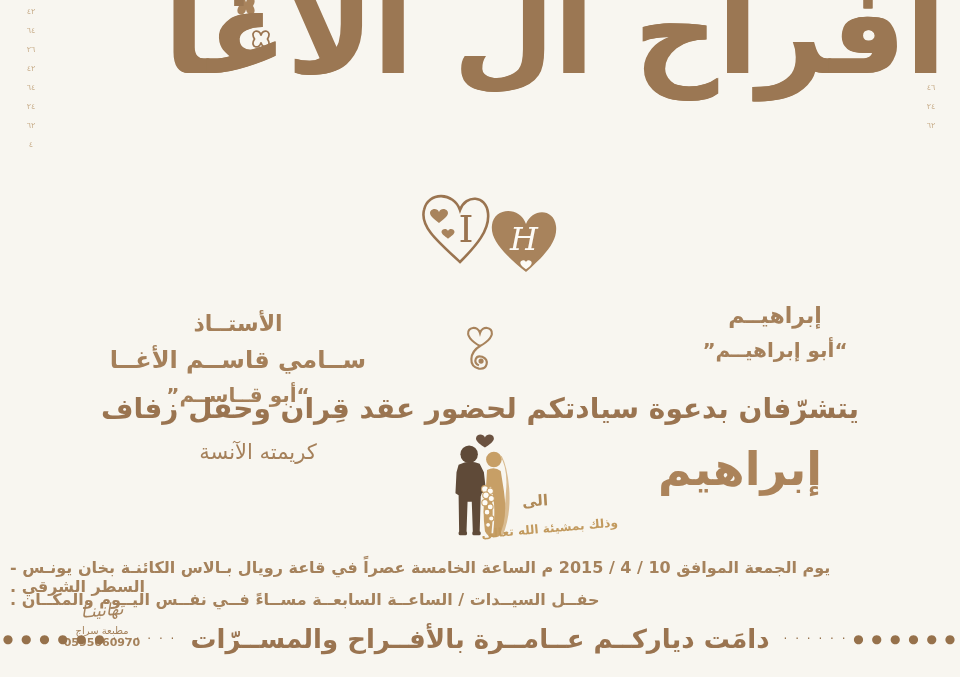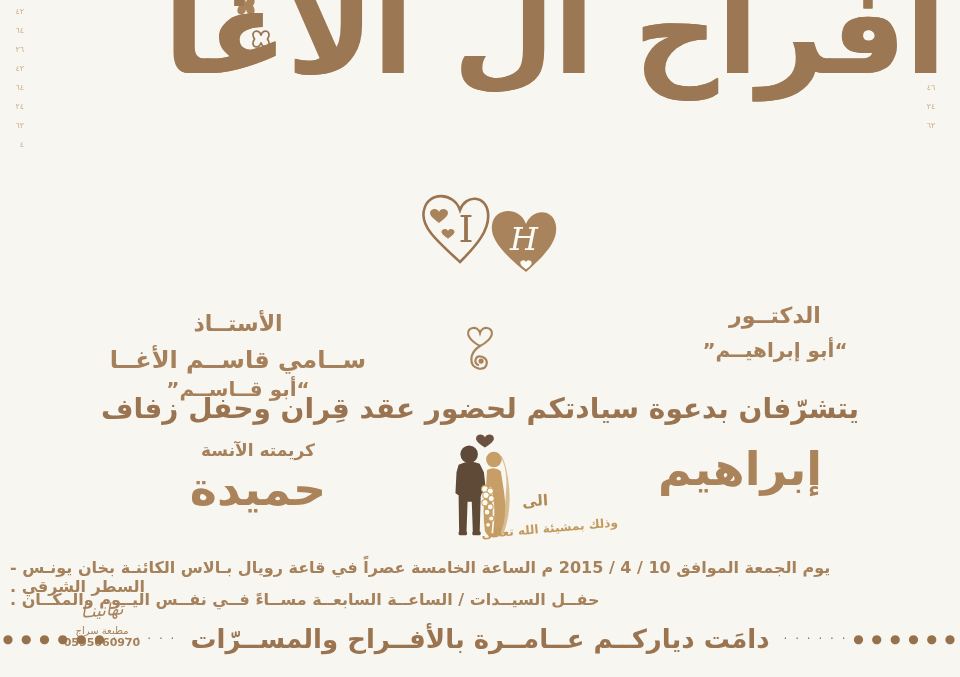--- a/index.html
+++ b/index.html
@@ -9,48 +9,48 @@
     font-family:"DejaVu Sans",sans-serif;
     color:#9a7450;
   }
   .abs{position:absolute;}
 
   
   .reg-marks{
     top:2px;width:18px;font-size:8px;line-height:19px;text-align:center;
     color:#b79467;opacity:.75;white-space:pre-line;letter-spacing:1px;
   }
-  .reg-left{left:6px;text-align:right;}
+  .reg-left{left:22px;}
   .reg-right{right:20px;}
 
   
   .main-title{
     left:205px;top:-40px;width:740px;
     font-size:116px;font-weight:bold;line-height:1.25;
     text-align:center;white-space:nowrap;
     color:#9b7753;text-shadow:1px 0 0 #9b7753;
   }
 
   
   .father-block{width:300px;text-align:center;font-weight:bold;}
   .father-right{right:35px;top:303px;}
   .father-left{left:88px;top:311px;}
   .father-title{font-size:22px;color:#a5805a;margin-bottom:10px;}
-  .father-name{font-size:24px;color:#a5805a;margin-bottom:3px;}
+  .father-name{font-size:24px;color:#a5805a;margin-bottom:9px;}
   .father-kunya{font-size:20px;color:#a5805a;}
 
   .flourish-icon{left:458px;top:318px;}
 
   .invite-line{
     left:0;top:392px;width:960px;text-align:center;
     font-size:28px;font-weight:bold;color:#9a7450;letter-spacing:.5px;
   }
 
   .child-block{text-align:center;}
-  .child-label{font-size:17px;font-weight:bold;color:#a5805a;}
+  .child-label{font-size:21px;font-weight:normal;color:#a5805a;}
   .child-name{font-size:46px;font-weight:bold;color:#ab835a;line-height:1.1;margin-top:4px;}
   .groom-block{right:80px;top:440px;width:280px;}
   .bride-block{left:118px;top:440px;width:280px;}
 
   .couple{left:438px;top:430px;}
   .to-word{left:522px;top:492px;font-size:15px;font-weight:bold;color:#b08a58;transform:rotate(-4deg);}
   .god-willing{
     left:488px;top:521px;width:130px;font-size:12px;font-weight:bold;
     color:#c29a5e;transform:rotate(-5deg);text-align:center;white-space:nowrap;
   }
@@ -105,21 +105,21 @@
   <path d="M62,32 C56,14 30,13 26,32 C22,48 38,62 62,84 C78,68 92,52 90,35 C88,17 68,16 62,32 Z" fill="#f8f6f0" stroke="#9a7450" stroke-width="2.6"></path>
   <path d="M41,34 c-2,-5 -9,-3 -9,1 c0,3.5 5,6.5 9,10 c4,-3.5 9,-6.5 9,-10 c0,-4 -7,-6 -9,-1 Z" fill="#a8835c"></path>
   <path d="M50,53 c-1.5,-3.5 -6.5,-2 -6.5,0.8 c0,2.4 3.5,4.6 6.5,7 c3,-2.4 6.5,-4.6 6.5,-7 c0,-2.8 -5,-4.3 -6.5,-0.8 Z" fill="#a8835c"></path>
   <text x="68" y="64" font-size="38" fill="#9a7450" text-anchor="middle">I</text>
   <path d="M128,46 C122,28 96,29 94,47 C92,62 106,76 128,94 C146,78 160,64 158,48 C156,30 134,30 128,46 Z" fill="#a8835c"></path>
   <text x="126" y="72" font-size="32" font-style="italic" fill="#fdfbf6" text-anchor="middle">H</text>
   <path d="M128,84 c-1.3,-3 -5.7,-1.8 -5.7,0.9 c0,2.2 3,4.2 5.7,6.4 c2.7,-2.2 5.7,-4.2 5.7,-6.4 c0,-2.7 -4.4,-3.9 -5.7,-0.9 Z" fill="#fdfbf6"></path>
 </svg>
 
 <div class="abs father-block father-right">
-  <div class="father-title">الدكتــور</div>
+  <div class="father-title">إبراهيــم</div>
   <div class="father-kunya">“أبو إبراهيــم”</div>
 </div>
 
 <div class="abs father-block father-left">
   <div class="father-title">الأستــاذ</div>
   <div class="father-name">ســامي قاســم الأغــا</div>
   <div class="father-kunya">“أبو قــاســم”</div>
 </div>
 
 <svg class="abs flourish-icon" width="44" height="56" viewBox="0 0 40 52">
@@ -129,21 +129,20 @@
 </svg>
 
 <div class="abs invite-line">يتشرّفان بدعوة سيادتكم لحضور عقد قِران وحفل زفاف</div>
 
 <div class="abs child-block groom-block">
   <div class="child-name">إبراهيم</div>
 </div>
 
 <div class="abs child-block bride-block">
   <div class="child-label">كريمته الآنسة</div>
-  <div class="child-name">حميدة</div>
 </div>
 
 <svg class="abs couple" width="96" height="118" viewBox="0 0 90 112">
   <path d="M44,7 c-2,-4.5 -8.5,-3 -8.5,1 c0,3 4.5,6 8.5,8.5 c4,-2.5 8.5,-5.5 8.5,-8.5 c0,-4 -6.5,-5.5 -8.5,-1 Z" fill="#6b5240"></path>
   <g fill="#5f4a38">
     <circle cx="29" cy="23" r="8.3"></circle>
     <path d="M19,33 Q29,28 39,32 L43,40 L45,58 L41,60 L40,63 L39,97 L32.5,97 L31.5,68 L27.5,68 L26.5,97 L19.5,97 L19,62 L16,60 L17,40 Z"></path>
     <rect x="19" y="96" width="8" height="4" rx="1.5"></rect>
     <rect x="32" y="96" width="8" height="4" rx="1.5"></rect>
   </g>

